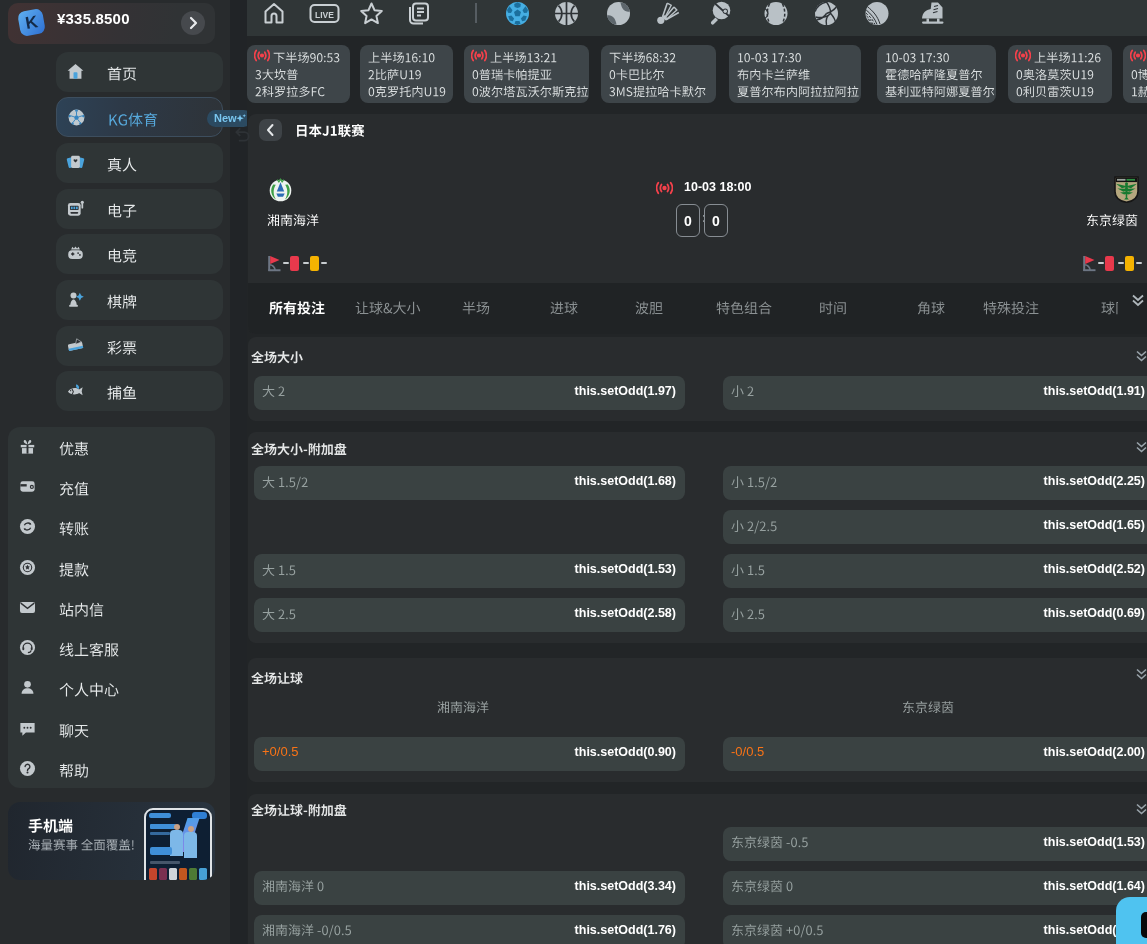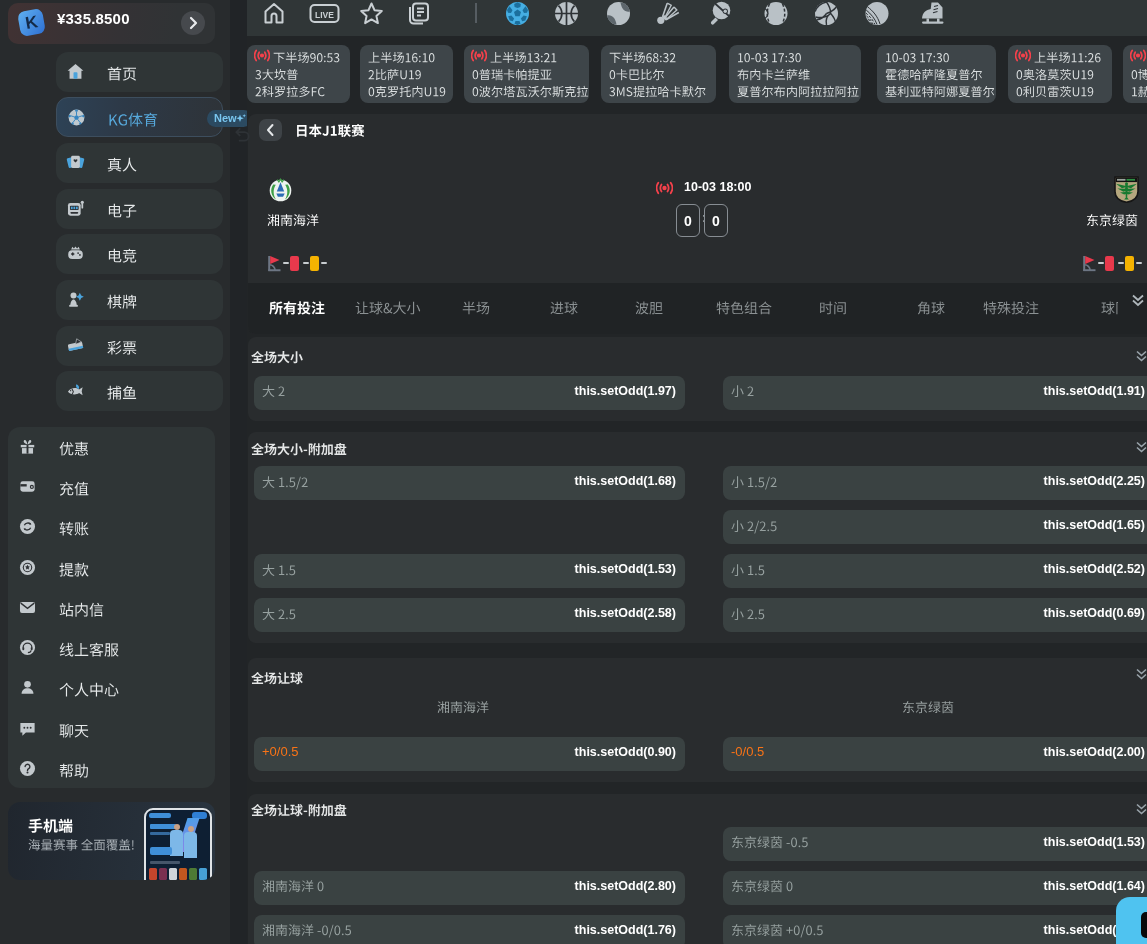--- a/index.html
+++ b/index.html
@@ -1324,21 +1324,21 @@
           <div class="bet l" style="top:77px">
             <svg style="position:absolute;left:7.5px;top:5.5px;" width="64" height="19">
               <g fill="#97a1a0" transform="translate(0,15.08) scale(0.01300,-0.01300)">
                 <use href="#r114" x="0"></use>
                 <use href="#r115" x="1000"></use>
                 <use href="#r39" x="2000"></use>
                 <use href="#r116" x="3000"></use>
                 <use href="#r53" x="4224"></use>
               </g>
             </svg>
-            <span class="odd">this.setOdd(2.80)</span>
+            <span class="odd">this.setOdd(3.34)</span>
           </div>
           <div class="bet r" style="top:77px">
             <svg style="position:absolute;left:7.5px;top:5.5px;" width="64" height="19">
               <g fill="#97a1a0" transform="translate(0,15.08) scale(0.01300,-0.01300)">
                 <use href="#r117" x="0"></use>
                 <use href="#r118" x="1000"></use>
                 <use href="#r119" x="2000"></use>
                 <use href="#r120" x="3000"></use>
                 <use href="#r53" x="4224"></use>
               </g>

